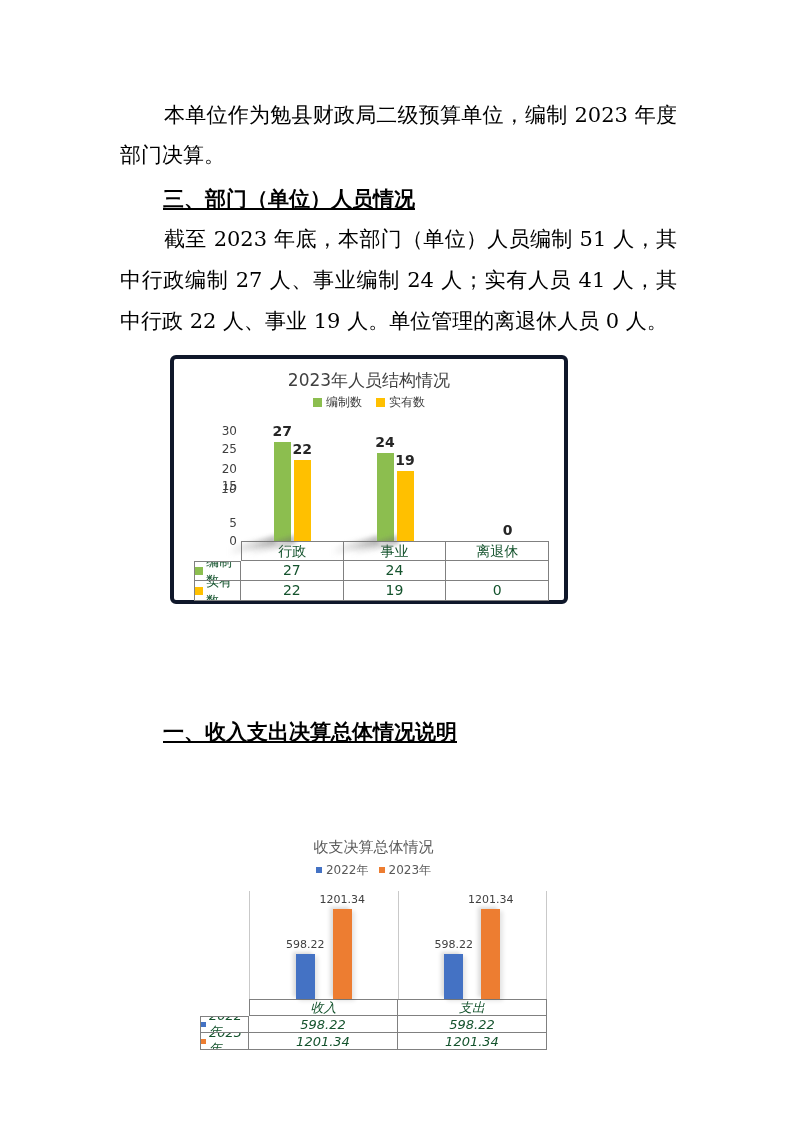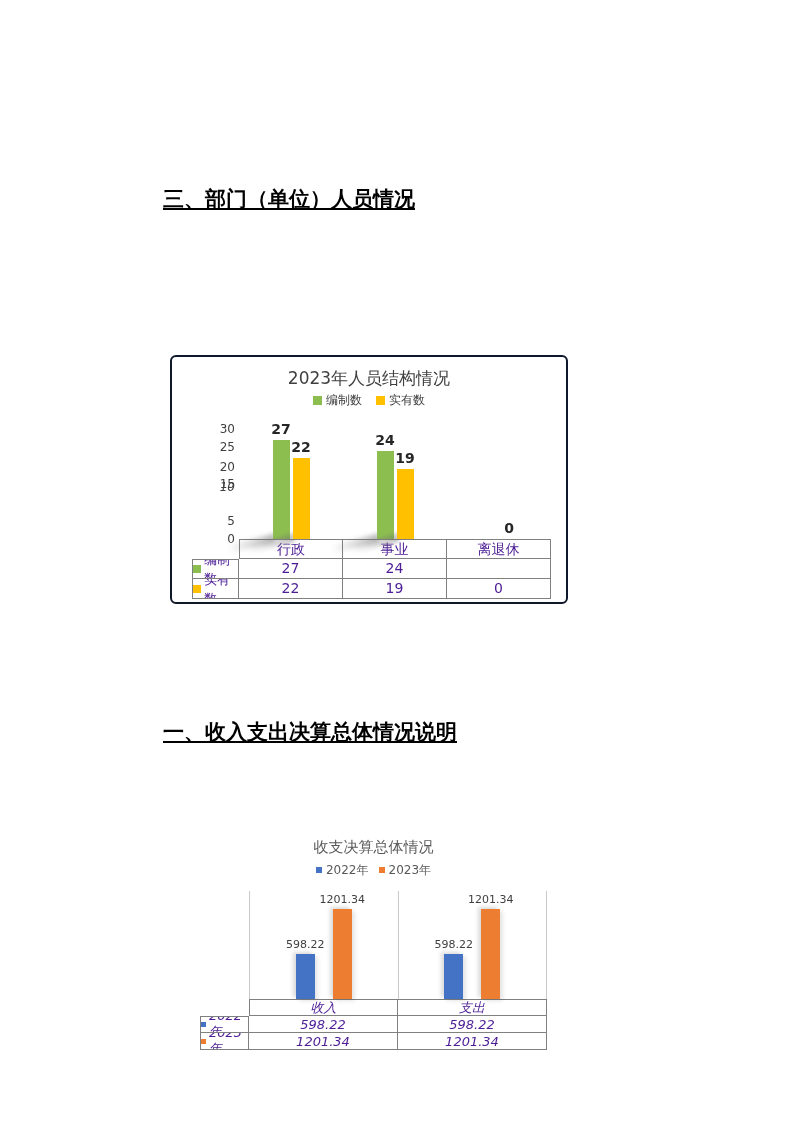--- a/index.html
+++ b/index.html
@@ -33,31 +33,31 @@
   .chart-body{position:relative;}
   .yticks{position:absolute;top:0;bottom:0;left:0;font-size:12px;color:#404040;}
   .ytick{position:absolute;right:0;line-height:14px;}
   .plot-cells{position:absolute;top:0;bottom:0;display:flex;}
   .plot-cell{flex:1;display:flex;align-items:flex-end;justify-content:center;}
   .bar-slot{position:relative;height:100%;flex:0 0 auto;}
   .bar{position:absolute;bottom:0;left:0;right:0;}
   .bar-label{position:absolute;left:50%;transform:translateX(-50%);white-space:nowrap;}
 
   
-  .data-table{display:grid;color:#4c1d95;}
+  .data-table{display:grid;color:#14532d;}
   .dcell{display:flex;align-items:center;justify-content:center;overflow:hidden;
          border-right:1px solid #808080;border-bottom:1px solid #808080;background:#fff;}
   .dcell.b-left{border-left:1px solid #808080;}
   .dcell.b-top{border-top:1px solid #808080;}
   .dcell.corner{border:none;background:transparent;}
   .table-swatch{display:inline-block;margin-right:3px;flex:0 0 auto;}
 
   
   #chart1{top:355px;left:170px;width:398px;height:249px;
-          border:2px solid #0f172a;border-radius:6px;background:#fff;padding-top:10px;}
+          border:4px solid #0f172a;border-radius:6px;background:#fff;padding-top:10px;}
   .v0 .chart-title{font-size:17px;line-height:22px;color:#404040;}
   .v0 .chart-legend{margin-top:4px;color:#404040;}
   .v0 .legend-swatch{width:9px;height:9px;}
   .v0 .chart-body{margin:16px 15px 0 20px;height:116px;}
   .v0 .yticks{width:43px;}
   .v0 .plot-cells{left:47px;right:0;}
   .v0 .plot-cell{gap:3px;}
   .v0 .bar-slot{width:17px;}
   .v0 .bar-label{font-size:14px;font-weight:600;color:#262626;}
   .v0 .bar-shadow{position:absolute;bottom:-3px;left:-46px;width:48px;height:9px;
@@ -81,23 +81,25 @@
   .v1 .bar{box-shadow:-3px -2px 4px rgba(0,0,0,.14),3px 2px 4px rgba(0,0,0,.10);}
   .v1 .bar-label{font-size:11px;color:#404040;}
   .v1 .data-table{font-size:13px;}
   .v1 .table-swatch{width:5px;height:5px;}
 </style>
 </head>
 <body>
 
 <div class="page">
 
+  <p class="body-text" id="p-intro">本单位作为勉县财政局二级预算单位，编制 2023 年度部门决算。</p>
 
   <h3 class="section-heading" id="h-personnel">三、部门（单位）人员情况</h3>
 
+  <p class="body-text" id="p-personnel">截至 2023 年底，本部门（单位）人员编制 51 人，其中行政编制 27 人、事业编制 24 人；实有人员 41 人，其中行政 22 人、事业 19 人。单位管理的离退休人员 0 人。</p>
 
   <figure class="chart v0" id="chart1">
       <div class="chart-title">2023年人员结构情况</div>
       <div class="chart-legend">
         <span class="legend-item">
           <i class="legend-swatch" style="background: rgb(140, 190, 79);"></i>
           <span class="legend-label">编制数</span>
         </span>
         <span class="legend-item">
           <i class="legend-swatch" style="background: rgb(255, 192, 0);"></i>

